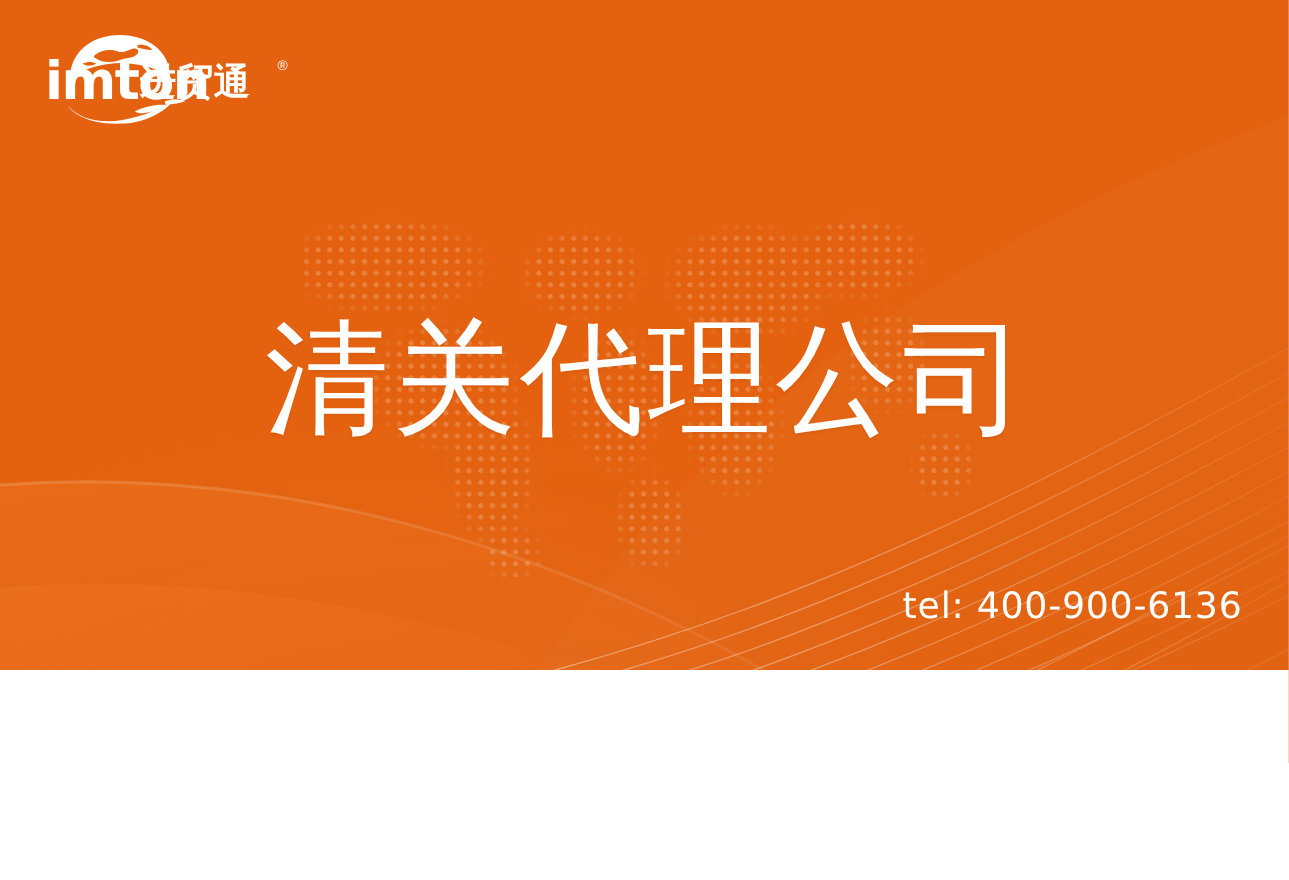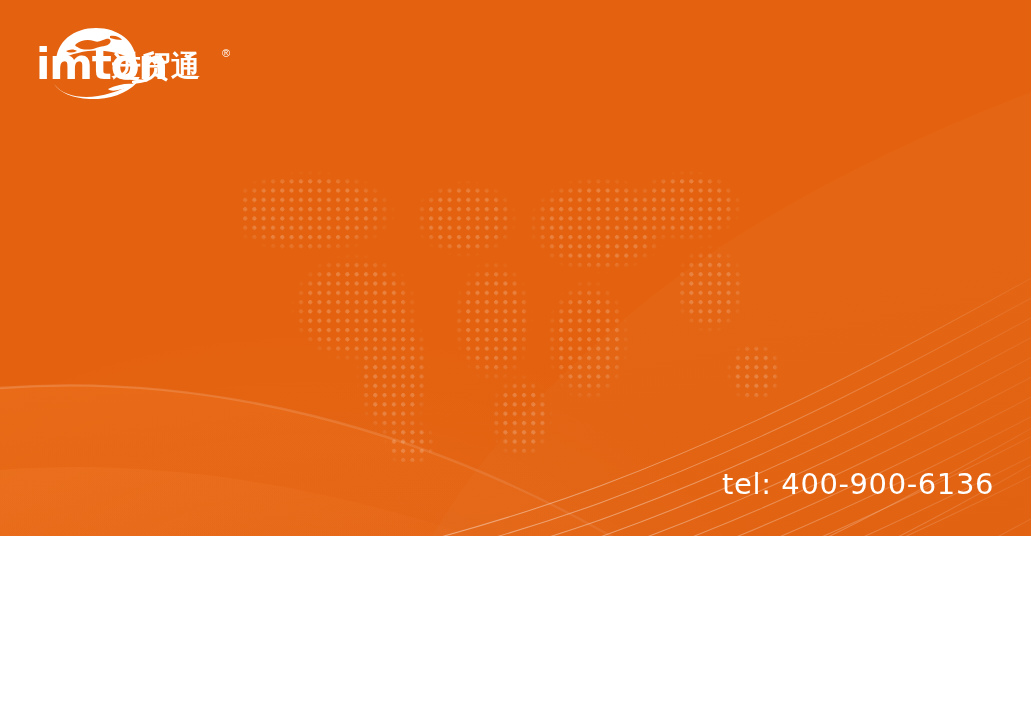--- a/index.html
+++ b/index.html
@@ -224,17 +224,18 @@
       <path d="M18,57 C26,68 44,72 62,69 C80,66 94,59 104,52 C96,63 80,71 62,72 C42,73 24,67 18,57 Z" fill="#ffffff"></path>
       <path d="M72,62 C80,58 90,56 98,57 C94,60 88,62 82,63 C78,64 74,64 72,62 Z" fill="#ffffff"></path>
       <path d="M96,54 C102,52 108,52 112,54 C106,56 100,57 96,56 Z" fill="#ffffff"></path>
     </svg>
     <div class="logo-wordmark">imton</div>
     <div class="logo-cn">进贸通</div>
     <div class="logo-tm">®</div>
   </div>
 
   <div class="headline">
+    <div class="headline-line">清关代理公司</div>
   </div>
 
   <div class="tel">tel: 400-900-6136</div>
 
 </div>
 
 </body></html>

